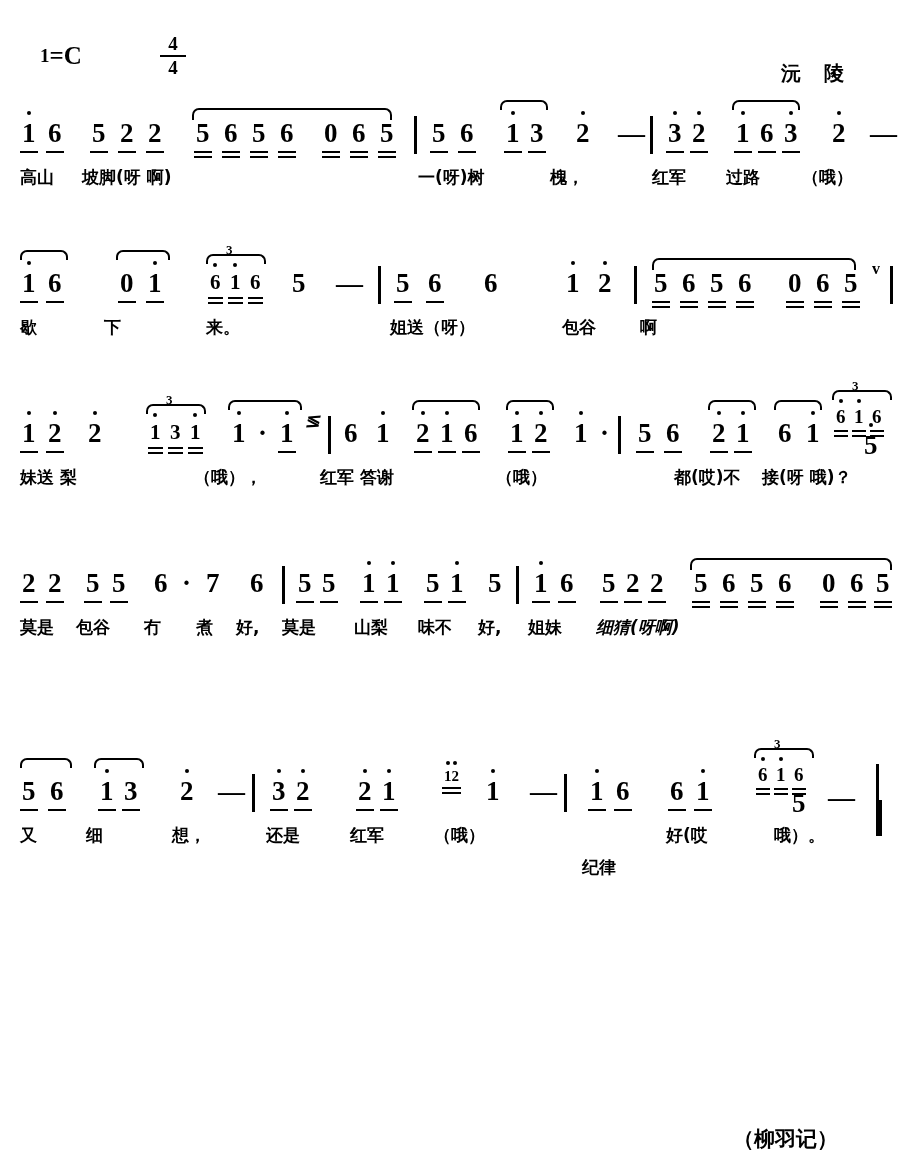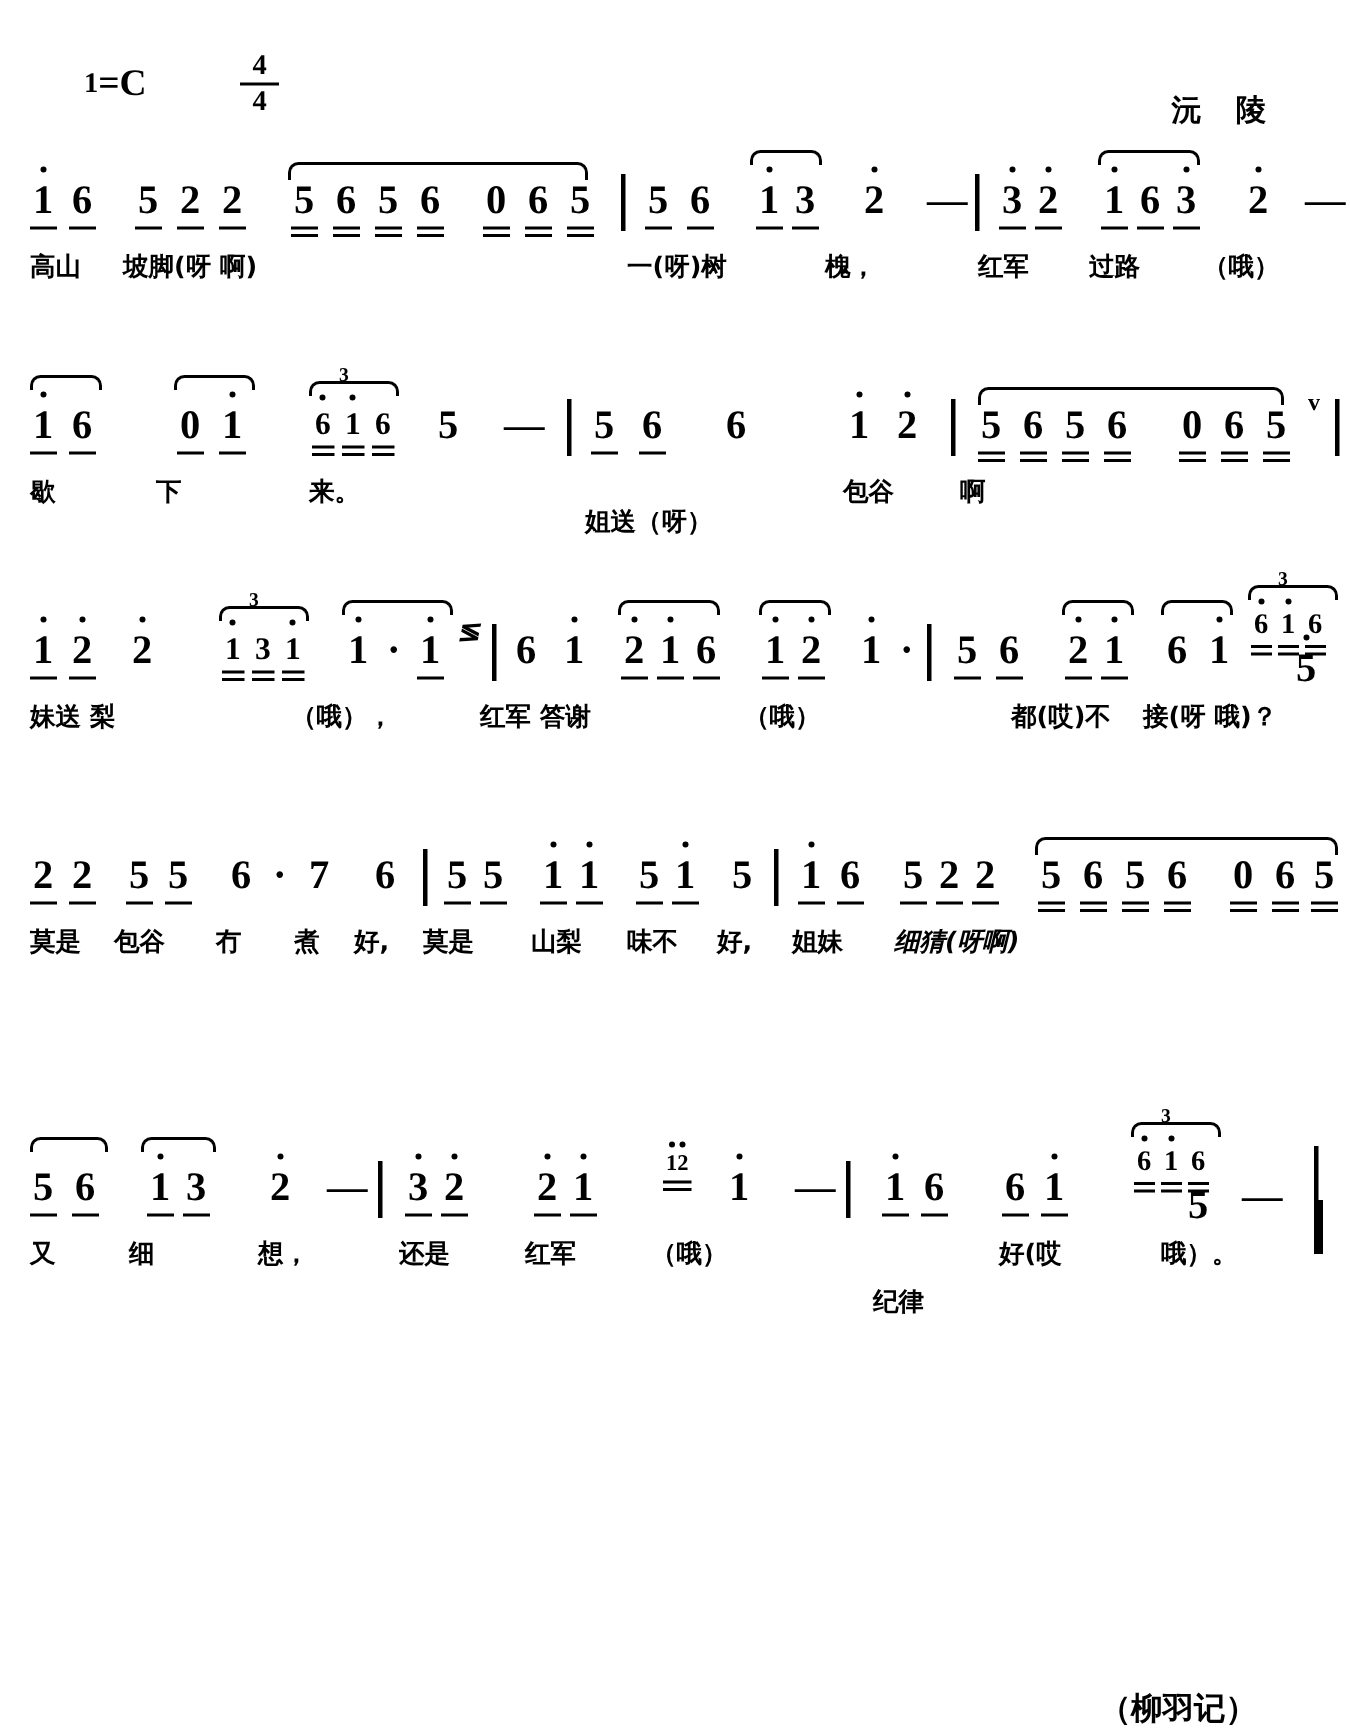--- a/index.html
+++ b/index.html
@@ -28,21 +28,21 @@
     padding-top: 14px;
     font-family: "DejaVu Sans", sans-serif;
   }
   .meta-row {
     position: relative;
     height: 70px;
     margin-top: 34px;
   }
   .key-sig {
     position: absolute;
-    left: 56px;
+    left: 40px;
     top: 8px;
     font-size: 25px;
     font-weight: bold;
     font-family: "Liberation Serif", serif;
   }
   .key-sig .num1 {
     font-size: 19px;
     vertical-align: 2px;
   }
   .time-sig {
@@ -307,21 +307,21 @@
       <span class="n" style="left:802px;top:14px;"><span class="u2">6</span></span>
       <span class="n" style="left:830px;top:14px;"><span class="u2">5</span></span>
       <span class="breath" style="left:858px; top:6px;">v</span>
 
       <div class="bar" style="left:876px; top:12px; height:38px;"></div>
     </div>
     <div class="lyrics-line">
       <span class="ly" style="left:6px;">歇</span>
       <span class="ly" style="left:90px;">下</span>
       <span class="ly" style="left:192px;">来。</span>
-      <span class="ly" style="left:376px;margin-top:20px;">姐送（呀）</span>
+      <span class="ly" style="left:376px;">姐送（呀）</span>
       <span class="ly" style="left:548px;">包谷</span>
       <span class="ly" style="left:626px;">啊</span>
     </div>
   </div>
 
   <div class="system" style="height:150px;">
     <div class="notes-line">
       <span class="n" style="left:8px;  top:14px;"><span class="u1"><span class="dotup">1</span></span></span>
       <span class="n" style="left:34px; top:14px;"><span class="u1"><span class="dotup">2</span></span></span>
       <span class="n" style="left:74px; top:14px;"><span class="dotup">2</span></span>

